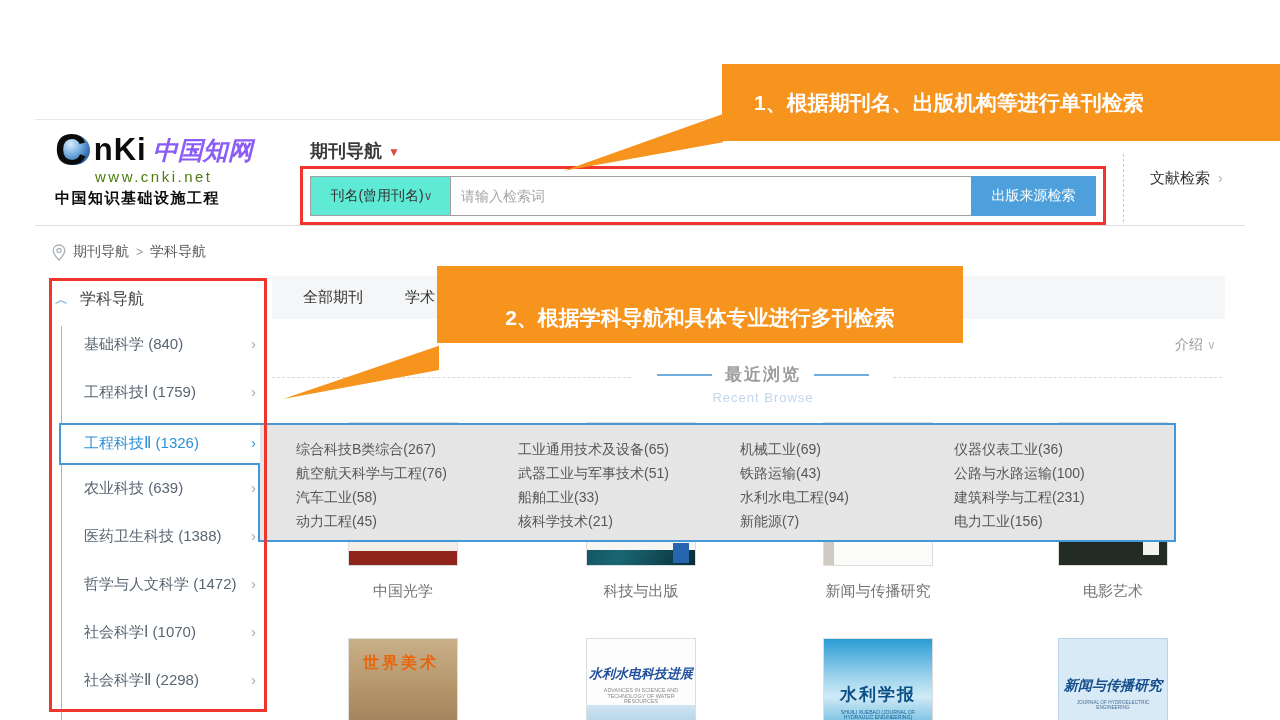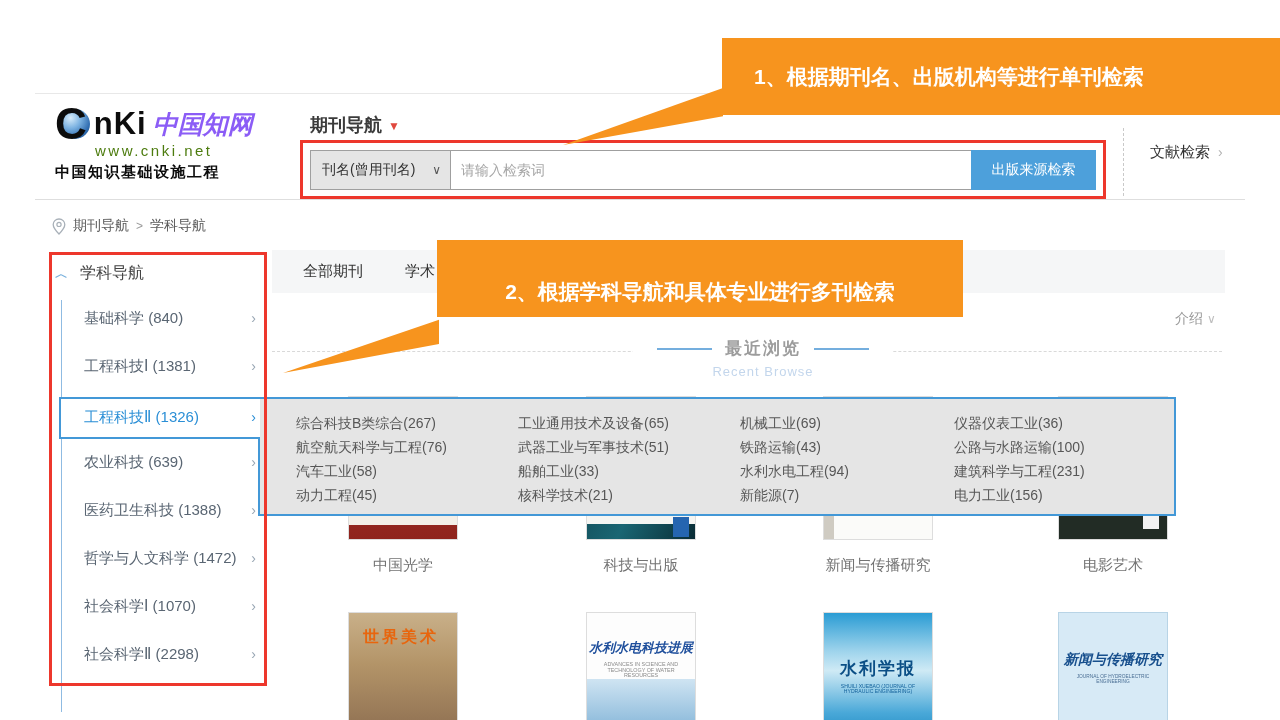--- a/index.html
+++ b/index.html
@@ -1,18 +1,18 @@
 <!DOCTYPE html>
 <html><head>
 <meta charset="utf-8">
 <style>
   html,body{margin:0;padding:0;background:#fff;}
   #page{position:relative;width:1280px;height:720px;overflow:hidden;background:#fff;
         font-family:"Liberation Sans","DejaVu Sans",sans-serif;}
-  .abs{position:absolute;}
+  .abs{position:absolute;margin-top:26px;}
 
   
   #hdr-topline{left:35px;top:93px;width:1210px;height:0;border-top:1px solid #e8e8e8;}
   #hdr-bottomline{left:35px;top:199px;width:1210px;height:0;border-top:1px solid #dedede;}
   #logo{left:55px;top:102px;width:220px;height:84px;}
   .logo-row1{display:flex;align-items:center;height:44px;}
   .c-swoosh{font-size:44px;font-weight:900;color:#0c0c0c;line-height:40px;margin-right:-27px;z-index:2;position:relative;}
   .globe{width:30px;height:30px;border-radius:50%;
          background:radial-gradient(circle at 35% 30%,#d8ecfa 0%,#7db3e2 35%,#2f6cb0 70%,#1b4a83 100%);
          display:inline-block;margin-right:4px;}
@@ -21,22 +21,22 @@
            font-style:italic;color:#8b5cf6;margin-left:6px;}
   .logo-url{font-size:15px;font-weight:400;letter-spacing:2.5px;color:#4d7c0f;padding-left:40px;margin-top:-4px;}
   .logo-tagline{font-size:15px;font-weight:700;font-family:"DejaVu Serif","Liberation Serif",serif;
                 letter-spacing:1.5px;color:#0c0c0c;margin-top:4px;}
 
   #nav-title{left:310px;top:113px;font-size:18px;font-weight:700;color:#3b3b3b;}
   #nav-title .caret{color:#e0483e;font-size:12px;margin-left:6px;vertical-align:1px;}
 
   #search-redbox{left:300px;top:140px;width:806px;height:59px;border:3px solid #ed372c;box-sizing:border-box;z-index:7;}
   #search-select{left:310px;top:150px;width:141px;height:40px;border:1px solid #9f9f9f;box-sizing:border-box;
-                 display:flex;align-items:center;justify-content:space-between;padding:0 9px 0 11px;
-                 font-size:14px;color:#333;background:#e5e5e5;cursor:pointer;}
+                 display:flex;align-items:center;justify-content:center;padding:0 9px 0 11px;
+                 font-size:14px;color:#333;background:#5eead4;cursor:pointer;}
   #search-select .chev{color:#555;font-size:12px;}
   #search-input{left:450px;top:150px;width:522px;height:40px;border:1px solid #9f9f9f;box-sizing:border-box;
                 font-size:14px;color:#333;padding:0 10px;outline:none;font-family:inherit;}
   #search-input::placeholder{color:#a6a6a6;}
   #search-btn{left:971px;top:150px;width:125px;height:40px;background:#4da0db;color:#fff;border:none;
               font-size:14px;cursor:pointer;font-family:inherit;}
   #hdr-dash-divider{left:1123px;top:128px;height:68px;width:0;border-left:1px dashed #c9c9c9;}
   #lit-search{left:1150px;top:143px;font-size:15px;color:#333;cursor:pointer;}
   #lit-search .chev{color:#b3b3b3;font-size:14px;margin-left:8px;}
 
@@ -257,21 +257,21 @@
 
   <div class="abs" id="side-collapse">︿</div>
   <div class="abs" id="side-title">学科导航</div>
   <div class="abs" id="side-vline"></div>
 
   <div class="abs side-item" style="top:308px">
     <span>基础科学 (840)</span>
       <span class="chev">›</span>
   </div>
   <div class="abs side-item" style="top:356px">
-    <span>工程科技Ⅰ (1381)</span>
+    <span>工程科技Ⅰ (1759)</span>
       <span class="chev">›</span>
   </div>
   <div class="abs side-item active" style="top:407px">
     <span>工程科技Ⅱ (1326)</span>
       <span class="chev">›</span>
   </div>
   <div class="abs side-item" style="top:452px">
     <span>农业科技 (639)</span>
       <span class="chev">›</span>
   </div>

